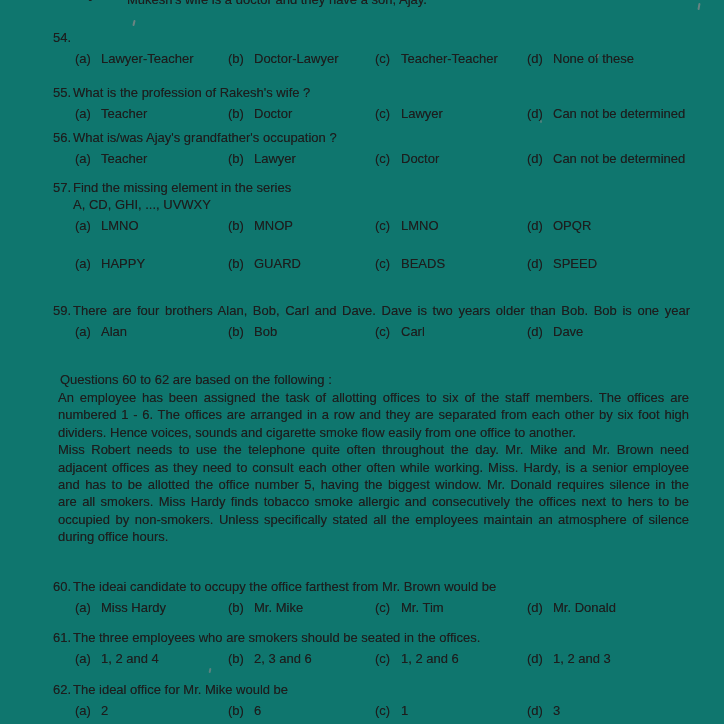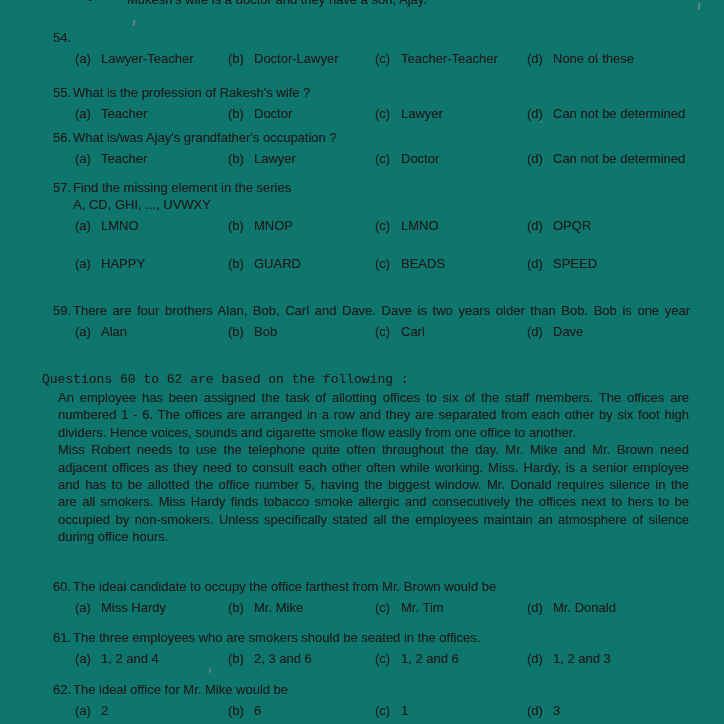--- a/index.html
+++ b/index.html
@@ -39,21 +39,21 @@
   .opts {
     margin-left: 22px;
     margin-top: 4px;
     display: grid;
     grid-template-columns: 153px 147px 152px 1fr;
   }
   .opt { display: flex; white-space: nowrap; }
   .ol  { width: 26px; flex: none; }
 
   
-  .passage-intro { position: absolute; left: 42px; top: 371px; white-space: nowrap; font-family: Liberation Mono, monospace; }
+  .passage-intro { position: absolute; left: 60px; top: 371px; white-space: nowrap; }
   .passage {
     position: absolute;
     left: 58px; top: 389px;
     width: 631px;
     line-height: 17.4px;
   }
   .jline      { text-align: justify; text-align-last: justify; }
   .jline-last { text-align: right; text-align-last: left; }
 
   

